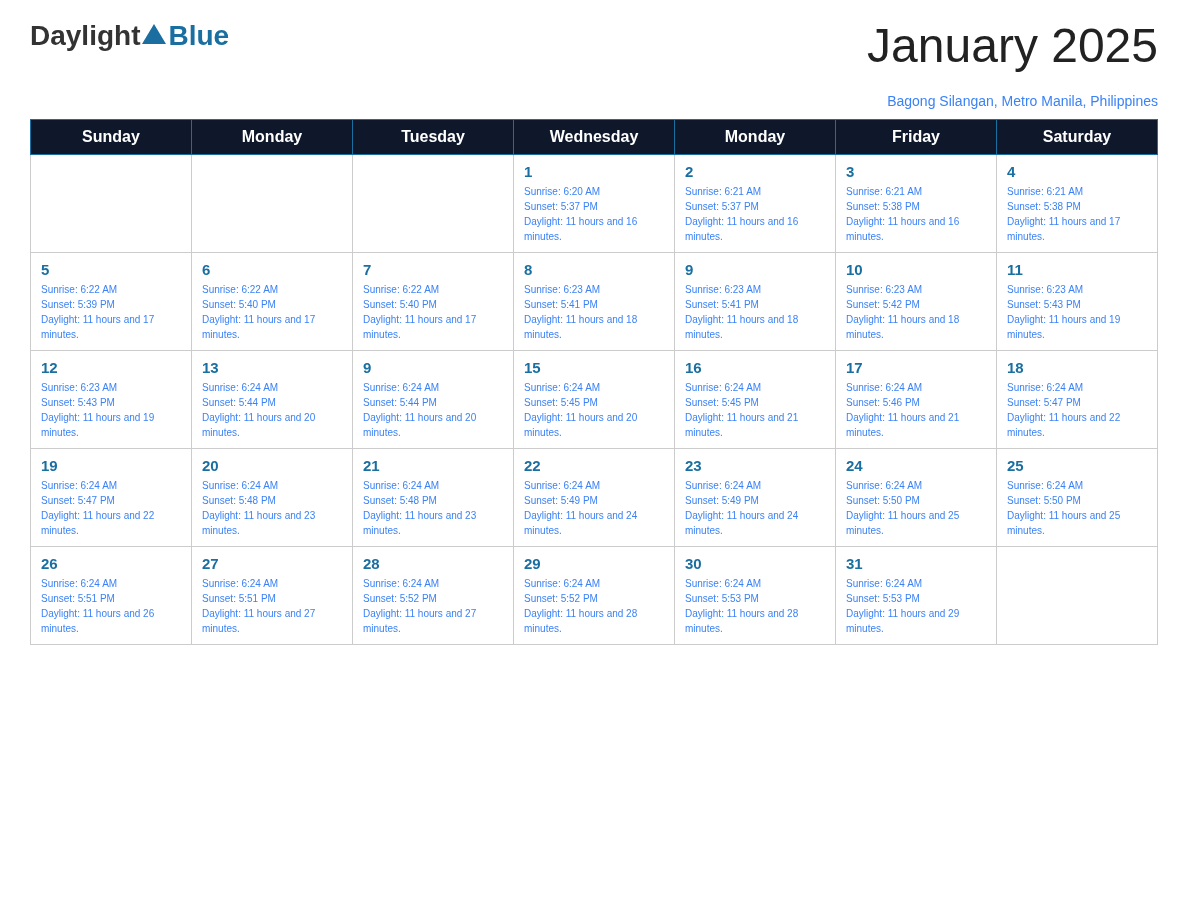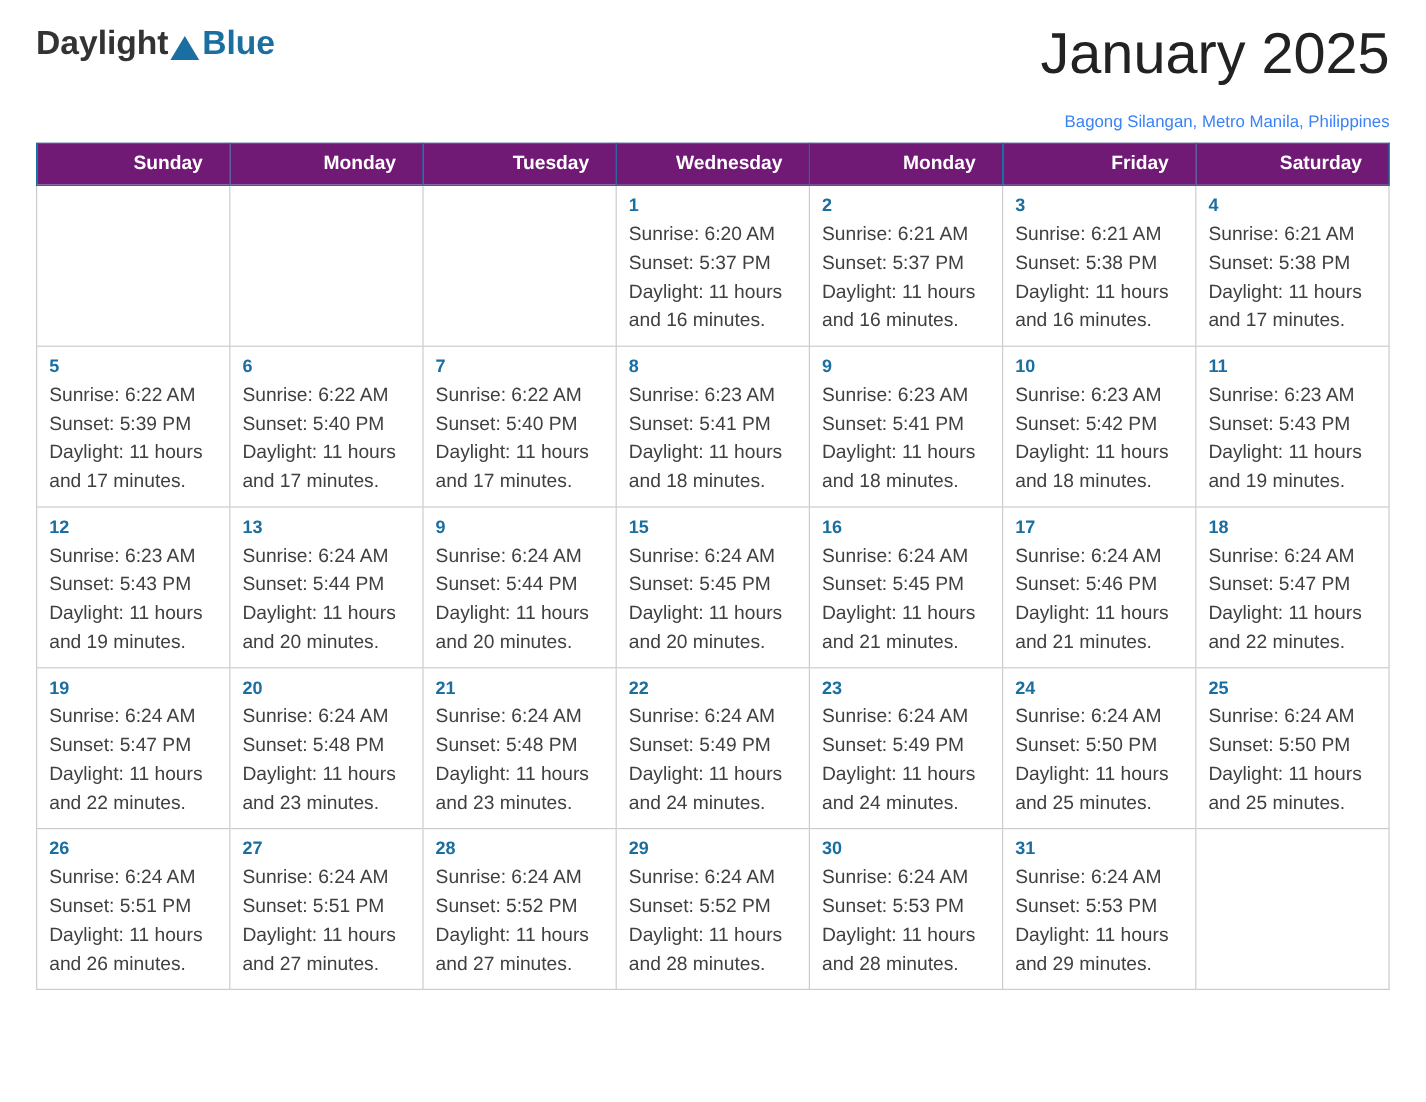--- a/index.html
+++ b/index.html
@@ -25,21 +25,20 @@
     .logo-text {
       display: flex;
       align-items: center;
       font-size: 28px;
       font-weight: bold;
       color: #333;
     }
     .logo-general { color: #333; }
     .logo-blue-part {
       display: flex;
-      align-items: center;
     }
     .logo-triangle {
       width: 0;
       height: 0;
       border-left: 12px solid transparent;
       border-right: 12px solid transparent;
       border-bottom: 20px solid #1a6fa0;
       margin: 0 2px;
       position: relative;
       top: 4px;
@@ -58,26 +57,26 @@
       font-size: 14px;
       color: #3b82f6;
       margin-top: 20px;
     }
     .calendar-table {
       width: 100%;
       border-collapse: collapse;
       margin-top: 10px;
     }
     .calendar-table thead tr th {
-      background-color: #701a75;
+      background-color: #0f172a;
       color: #fff;
       font-size: 16px;
       font-weight: bold;
-      padding: 8px 22px;
-      text-align: right;
+      padding: 8px 10px;
+      text-align: center;
       border: 1px solid #1a6fa0;
     }
     .calendar-table tbody tr td {
       vertical-align: top;
       padding: 8px 10px;
       border: 1px solid #ccc;
       width: calc(100% / 7);
       font-size: 13px;
       color: #333;
       min-height: 90px;
@@ -86,22 +85,22 @@
       background: #fff;
     }
     .day-number {
       font-size: 15px;
       font-weight: bold;
       color: #1a6fa0;
       display: block;
       margin-bottom: 4px;
     }
     .day-info {
-      font-size: 16px;
-      color: #404040;
+      font-size: 10px;
+      color: #3b82f6;
       line-height: 1.5;
     }
     .week-row td {
       border-top: 2px solid #1a6fa0;
     }
   </style>
 </head>
 <body>
 
 <div class="header-area">

